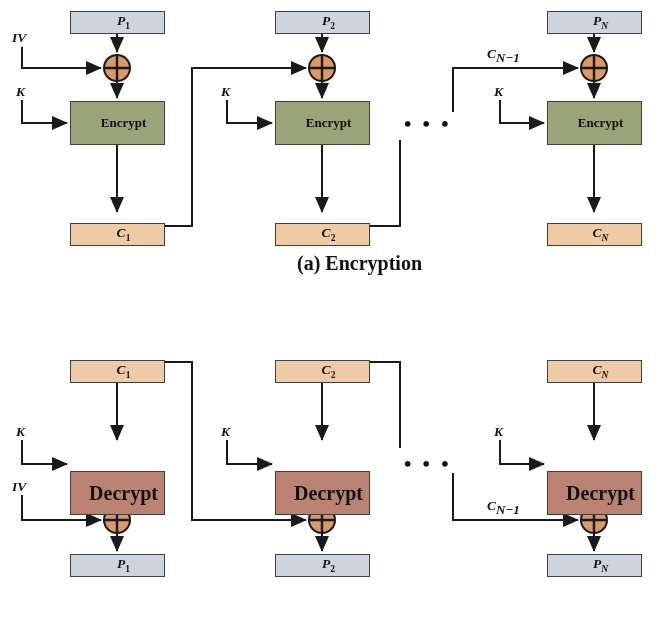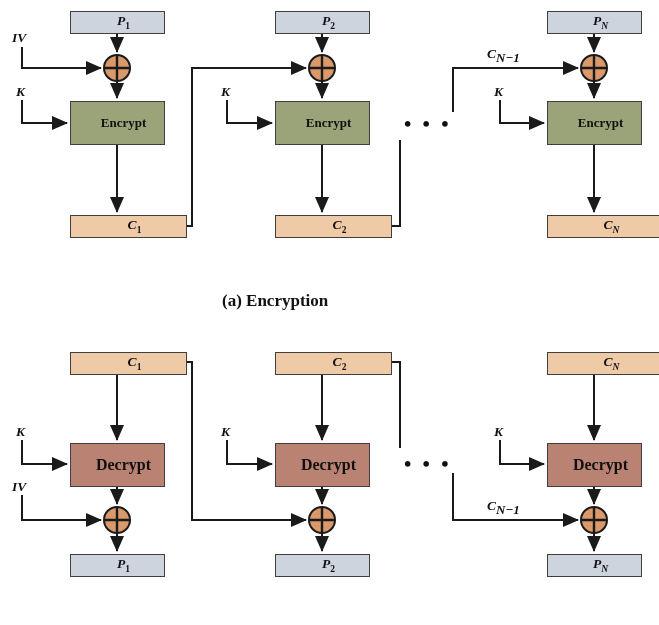--- a/index.html
+++ b/index.html
@@ -12,30 +12,30 @@
   }
   #wires{position:absolute;left:0;top:0;width:659px;height:625px;}
   .block{
     position:absolute;box-sizing:border-box;
     border:1.6px solid var(--border,#3f3f3f);
     display:flex;align-items:center;justify-content:center;
     font-weight:bold;
     padding-left:12px;
   }
   .block.plain{background:var(--plain-fill,#ced4dd);width:95px;height:23px;}
-  .block.cipher{background:var(--cipher-fill,#eecaa6);width:117px;height:23px;}
+  .block.cipher{background:var(--cipher-fill,#eecaa6);width:95px;height:23px;margin-top:8px;}
   .block.encrypt{background:var(--encrypt-fill,#9aa478);width:95px;height:44px;font-size:13px;}
-  .block.decrypt{background:var(--decrypt-fill,#ba8273);width:95px;height:44px;font-size:16px;}
+  .block.decrypt{background:var(--decrypt-fill,#ba8273);width:95px;height:44px;font-size:20px;margin-top:28px;}
   .vlabel{font-style:italic;font-size:13.5px;font-weight:bold;line-height:1;}
   .vlabel .sub{font-style:normal;font-size:9.5px;vertical-align:-4px;letter-spacing:0;}
   .freelabel{position:absolute;font-style:italic;font-weight:bold;font-size:13.5px;line-height:1;}
   .freelabel .sub{font-size:13px;vertical-align:-4px;}
   .caption{
-    position:absolute;width:200px;text-align:left;
-    font-weight:bold;font-size:17px;font-style:normal;margin-top:39px;
+    position:absolute;width:200px;text-align:right;
+    font-weight:bold;font-size:20px;font-style:normal;
   }
   .dots{
     position:absolute;font-weight:bold;font-size:21px;letter-spacing:3px;
     line-height:1;font-style:normal;
   }
 </style>
 </head>
 <body>
 
 <div id="canvas">

